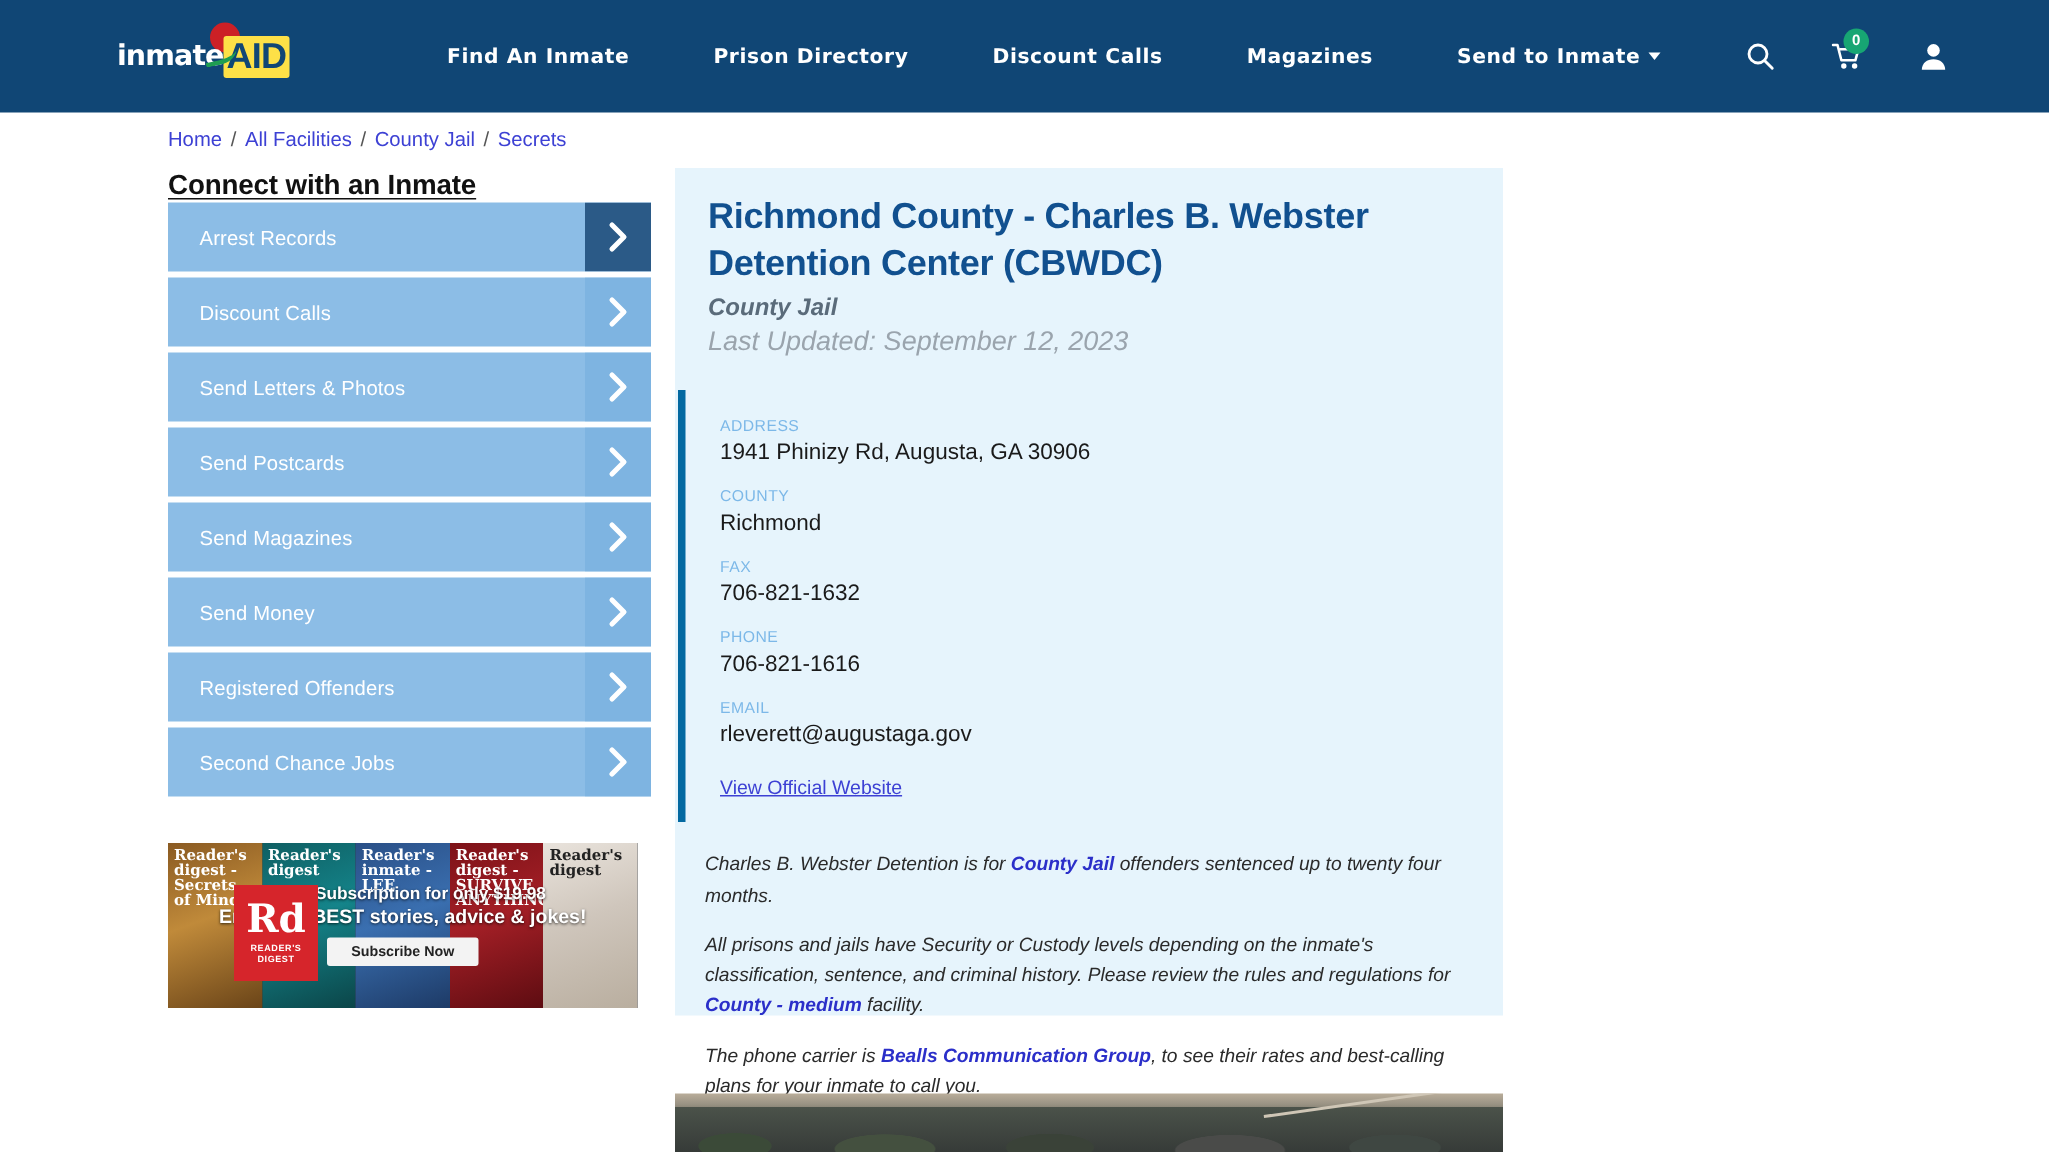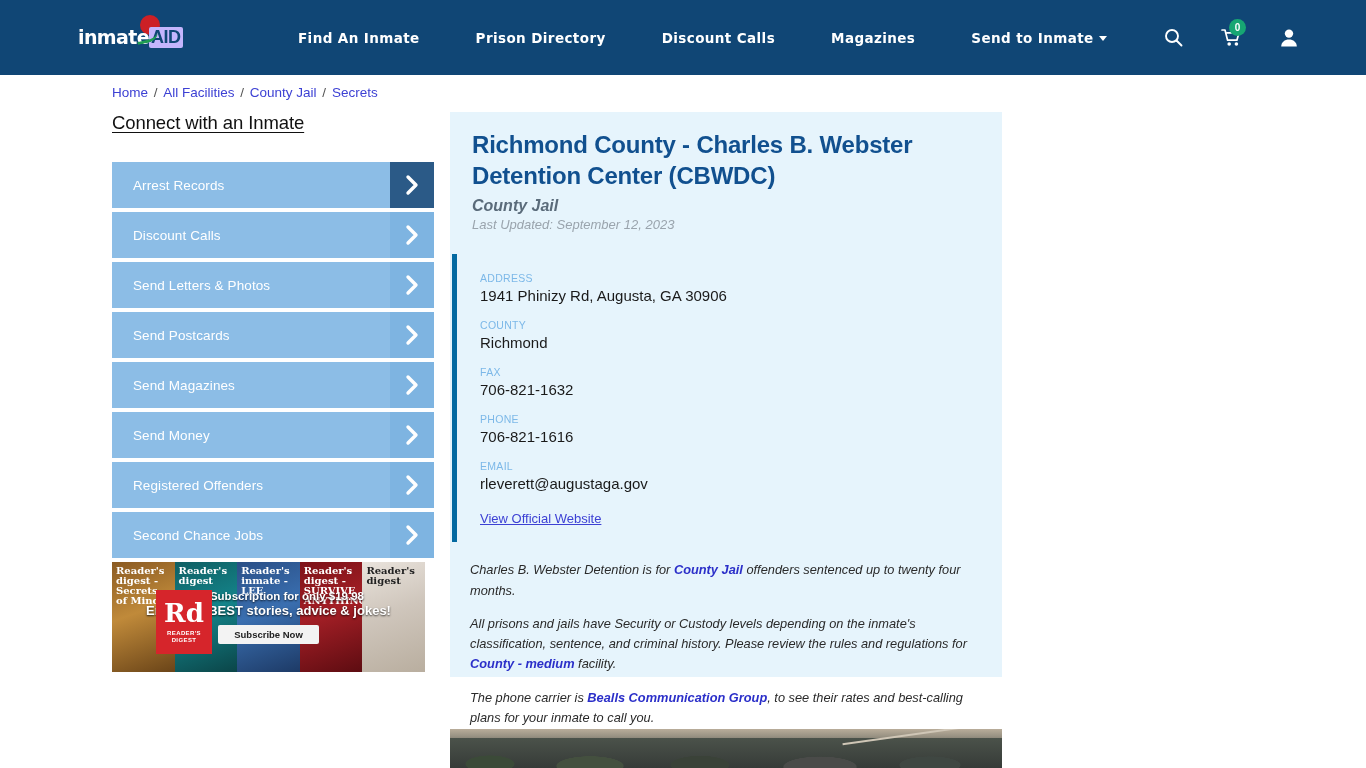--- a/index.html
+++ b/index.html
@@ -24,22 +24,22 @@
     position: relative;
     display: flex; align-items: center;
     cursor: pointer;
   }
   #logo .logo-word {
     font-size: 19px; font-weight: bold; color: #ffffff;
     letter-spacing: -0.6px; line-height: 1;
     font-family: "DejaVu Sans", sans-serif;
   }
   #logo .logo-aid {
-    font-size: 18px; font-weight: bold; color: #ffffff;
-    background: #c4b5fd; color: #104675;
+    font-size: 24px; font-weight: bold; color: #ffffff;
+    background: #fde047; color: #104675;
     padding: 0 2px; letter-spacing: -0.5px;
     border-radius: 2px;
   }
   #logo .logo-dot {
     position: absolute;
     left: 62px; top: -6px;
     width: 20px; height: 20px;
     border-radius: 50%;
     background: #cc2026;
     z-index: 1;
@@ -107,25 +107,25 @@
   #breadcrumb .sep { color: #555555; padding: 0 2px; }
 
   
   #sidebar {
     position: absolute;
     left: 112px; top: 112px;
     width: 322px;
   }
   #sidebar-heading {
     font-size: 18.5px;
-    font-weight: normal;
+    font-weight: bold;
     color: #111111;
     text-decoration: underline;
     text-underline-offset: 3px;
-    margin-bottom: 28px;
+    margin-bottom: 1px;
     letter-spacing: -0.1px;
   }
   .side-btn {
     height: 46px;
     background: #8cbde6;
     display: flex; align-items: stretch;
     margin-bottom: 4px;
     cursor: pointer;
     overflow: hidden;
   }
@@ -213,21 +213,21 @@
     line-height: 1.28;
     letter-spacing: -0.2px;
   }
   #facility-type {
     margin: 6px 0 0 22px;
     font-size: 16px; font-weight: bold; font-style: italic;
     color: #5a6b7a;
   }
   #facility-updated {
     margin: 2px 0 0 22px;
-    font-size: 13px; font-style: italic;
+    font-size: 18px; font-style: italic;
     color: #9aa4ad;
   }
 
   #info-box {
     margin: 22px 0 0 2px;
     border-left: 5px solid #0369a1;
     padding: 18px 0 16px 23px;
     display: flex;
     flex-wrap: wrap;
   }

